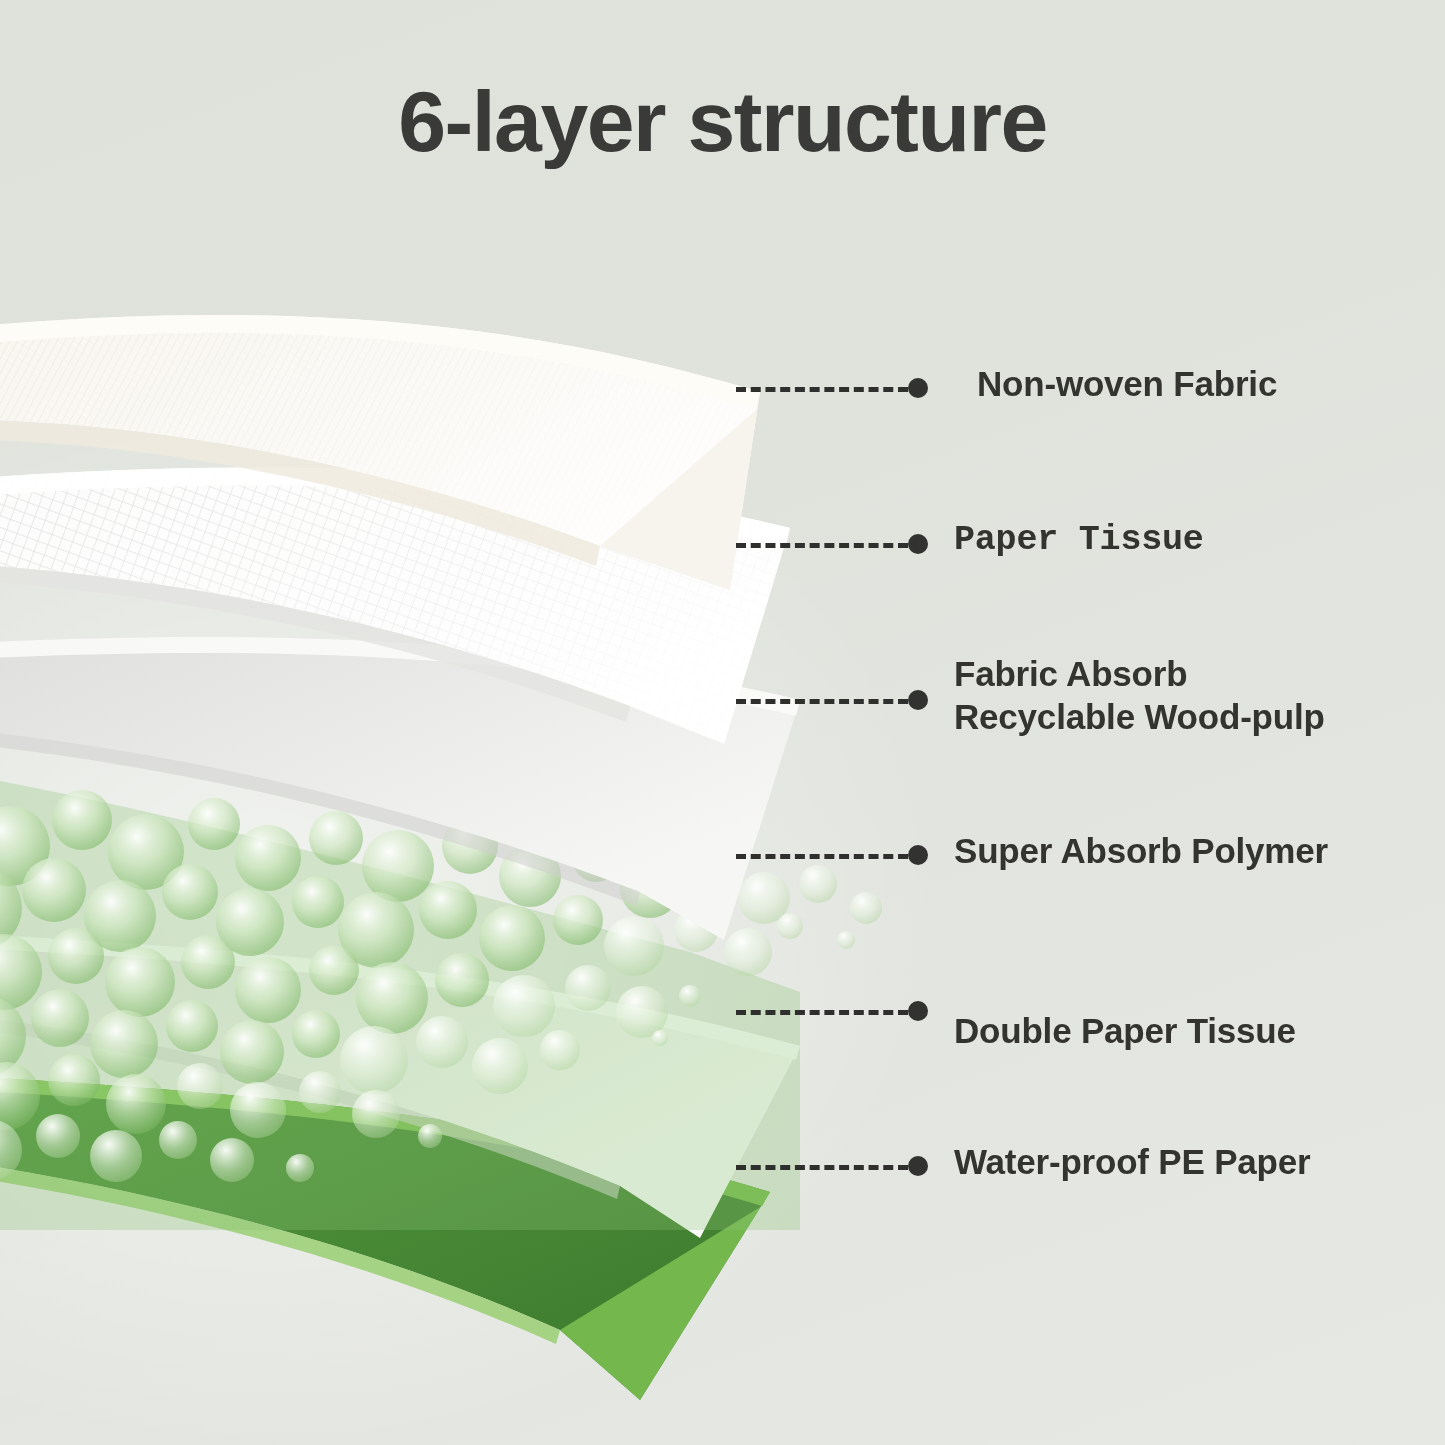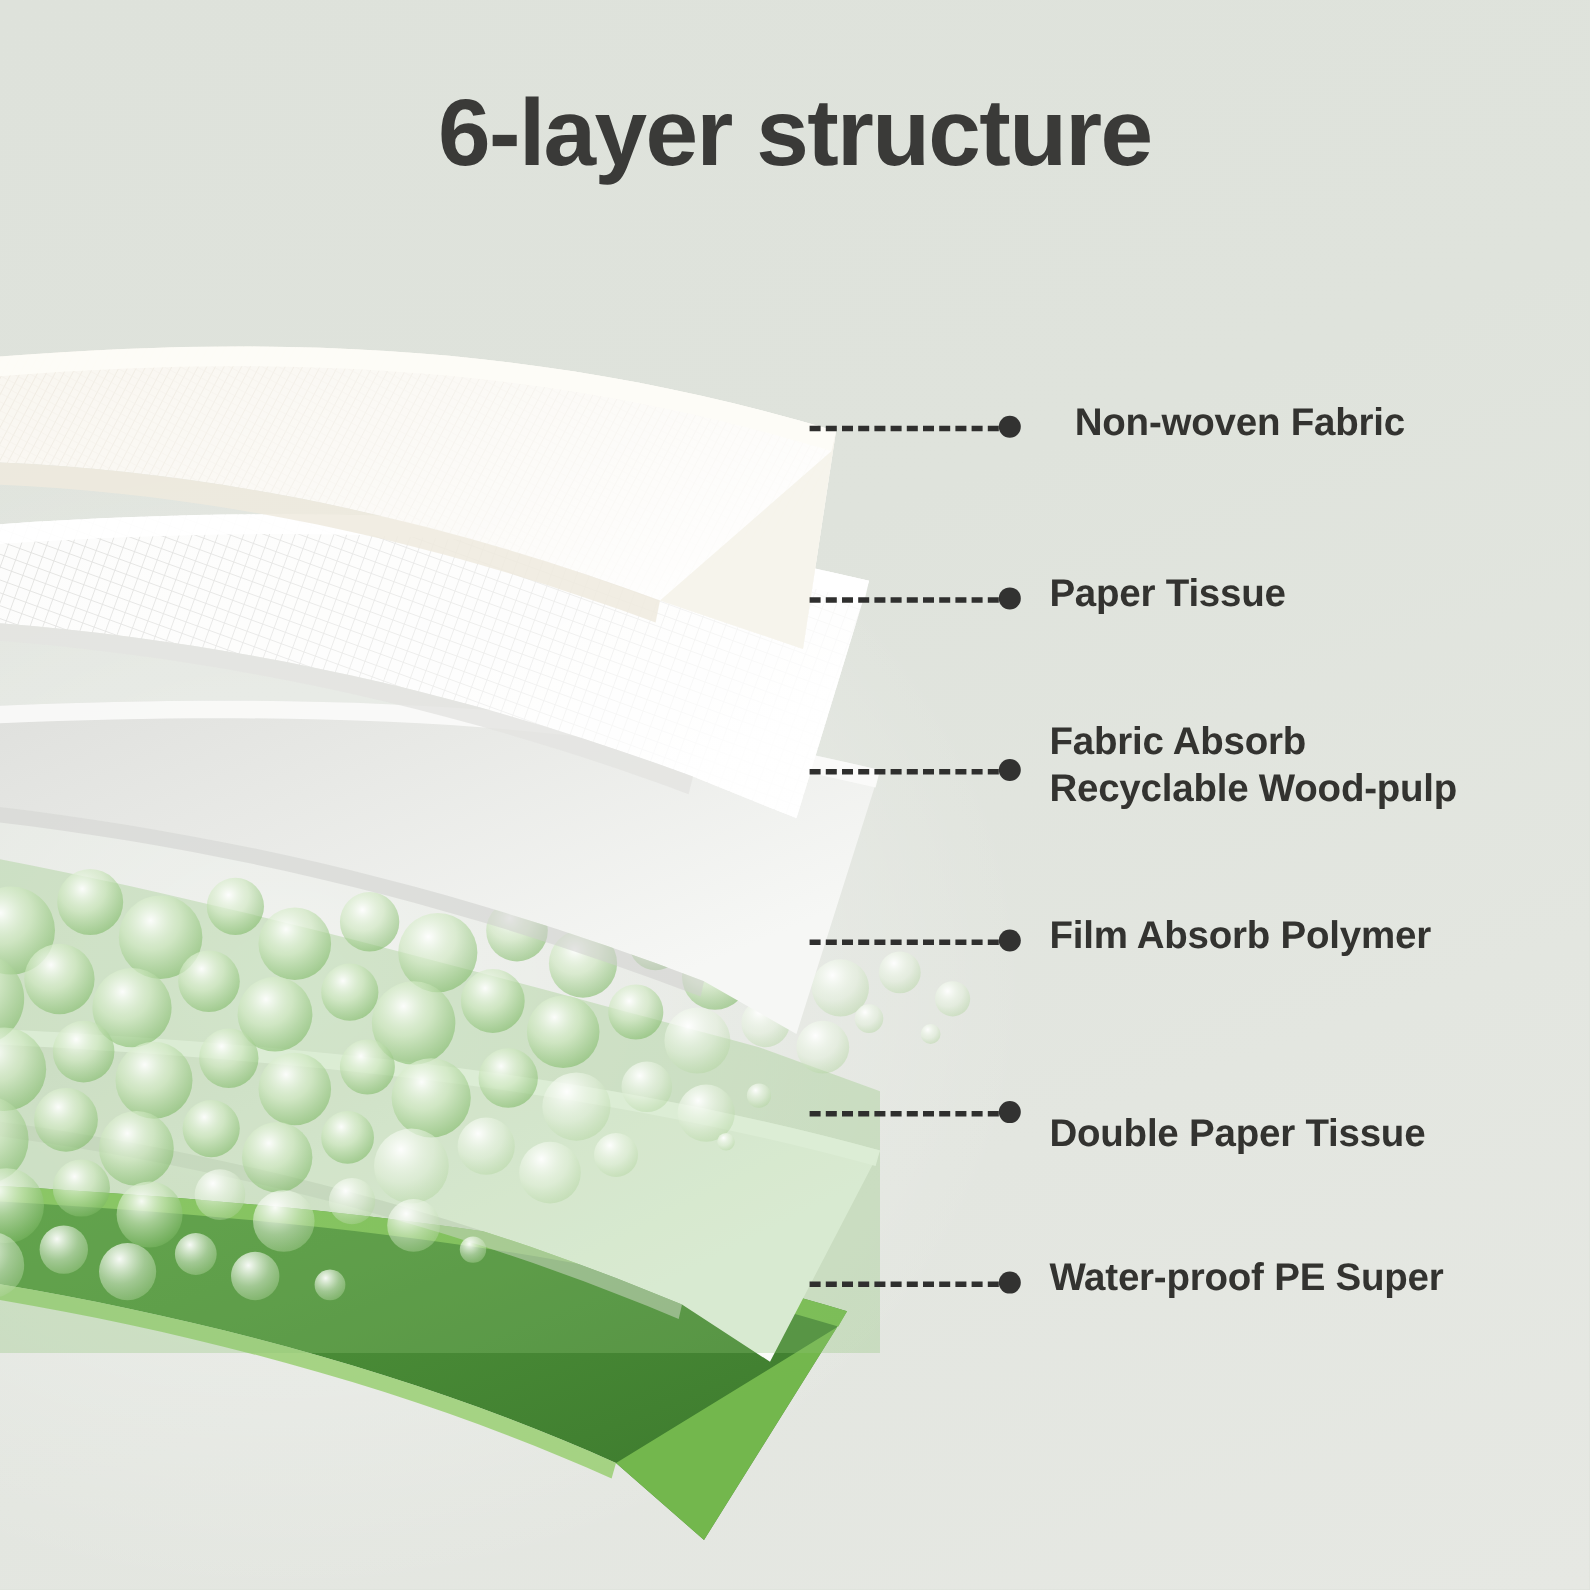--- a/index.html
+++ b/index.html
@@ -281,41 +281,41 @@
 
   <div class="callout" style="left:736px; top:388px; width:200px;">
     <div class="lead-line" style="width:172px;"></div>
     <div class="lead-dot" style="left:172px;"></div>
     <div class="lead-label one-line" style="left:218px;margin-left:23px;">Non-woven Fabric</div>
   </div>
 
   <div class="callout" style="left:736px; top:544px; width:200px;">
     <div class="lead-line" style="width:172px;"></div>
     <div class="lead-dot" style="left:172px;"></div>
-    <div class="lead-label one-line" style="left:218px;">Paper Tissue</div>
+    <div class="lead-label one-line" style="left:218px;font-family:Liberation Mono, monospace;">Paper Tissue</div>
   </div>
 
   <div class="callout" style="left:736px; top:700px; width:200px;">
     <div class="lead-line" style="width:172px;"></div>
     <div class="lead-dot" style="left:172px;"></div>
     <div class="lead-label two-line" style="left:218px;">Fabric Absorb</div>
     <div class="lead-label" style="left:218px; top:-4px;">Recyclable Wood-pulp</div>
   </div>
 
   <div class="callout" style="left:736px; top:855px; width:200px;">
     <div class="lead-line" style="width:172px;"></div>
     <div class="lead-dot" style="left:172px;"></div>
-    <div class="lead-label one-line" style="left:218px;">Film Absorb Polymer</div>
+    <div class="lead-label one-line" style="left:218px;">Super Absorb Polymer</div>
   </div>
 
   <div class="callout" style="left:736px; top:1011px; width:200px;">
     <div class="lead-line" style="width:172px;"></div>
     <div class="lead-dot" style="left:172px;"></div>
     <div class="lead-label one-line" style="left:218px;margin-top:24px;">Double Paper Tissue</div>
   </div>
 
   <div class="callout" style="left:736px; top:1166px; width:200px;">
     <div class="lead-line" style="width:172px;"></div>
     <div class="lead-dot" style="left:172px;"></div>
-    <div class="lead-label one-line" style="left:218px;">Water-proof PE Super</div>
+    <div class="lead-label one-line" style="left:218px;">Water-proof PE Paper</div>
   </div>
 
 </div>
 
 </body></html>

